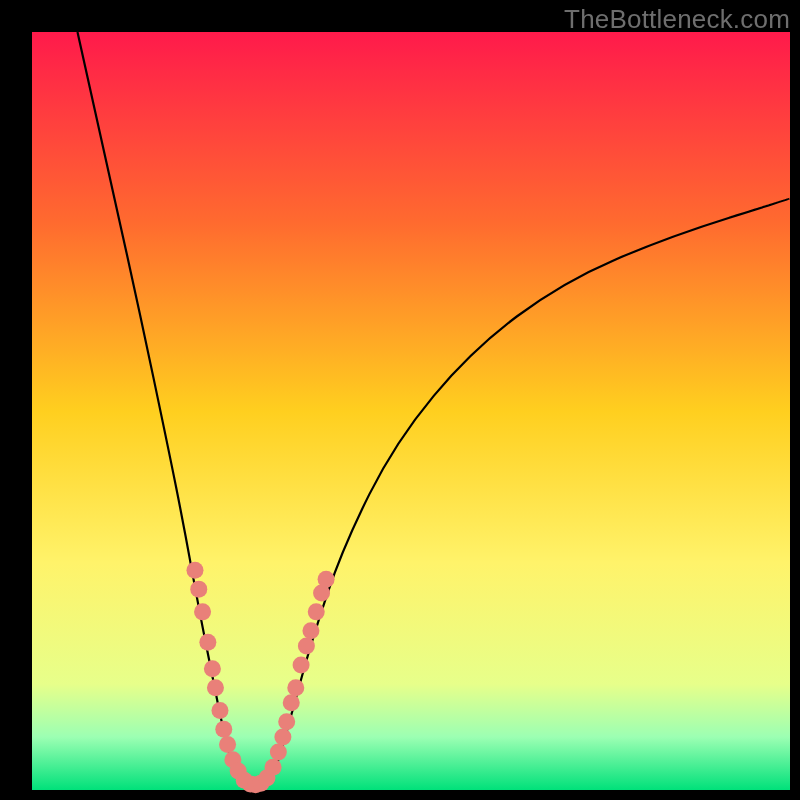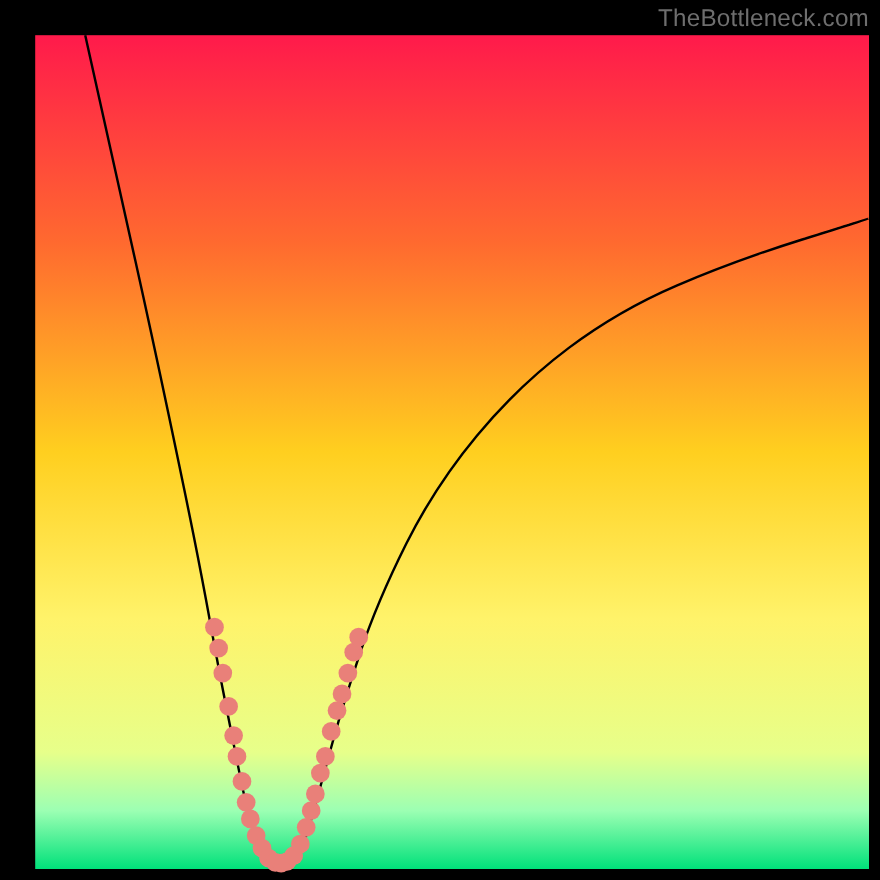--- a/index.html
+++ b/index.html
@@ -15,21 +15,21 @@
     position: relative;
     width: 800px;
     height: 800px;
     background: #000;
   }
   .watermark {
     position: absolute;
     top: 4px;
     right: 10px;
     color: #6e6e6e;
-    font-size: 22px;
+    font-size: 26px;
     font-weight: 500;
     letter-spacing: 0.2px;
     z-index: 10;
   }
   svg {
     position: absolute;
     left: 0;
     top: 0;
   }
 </style>

